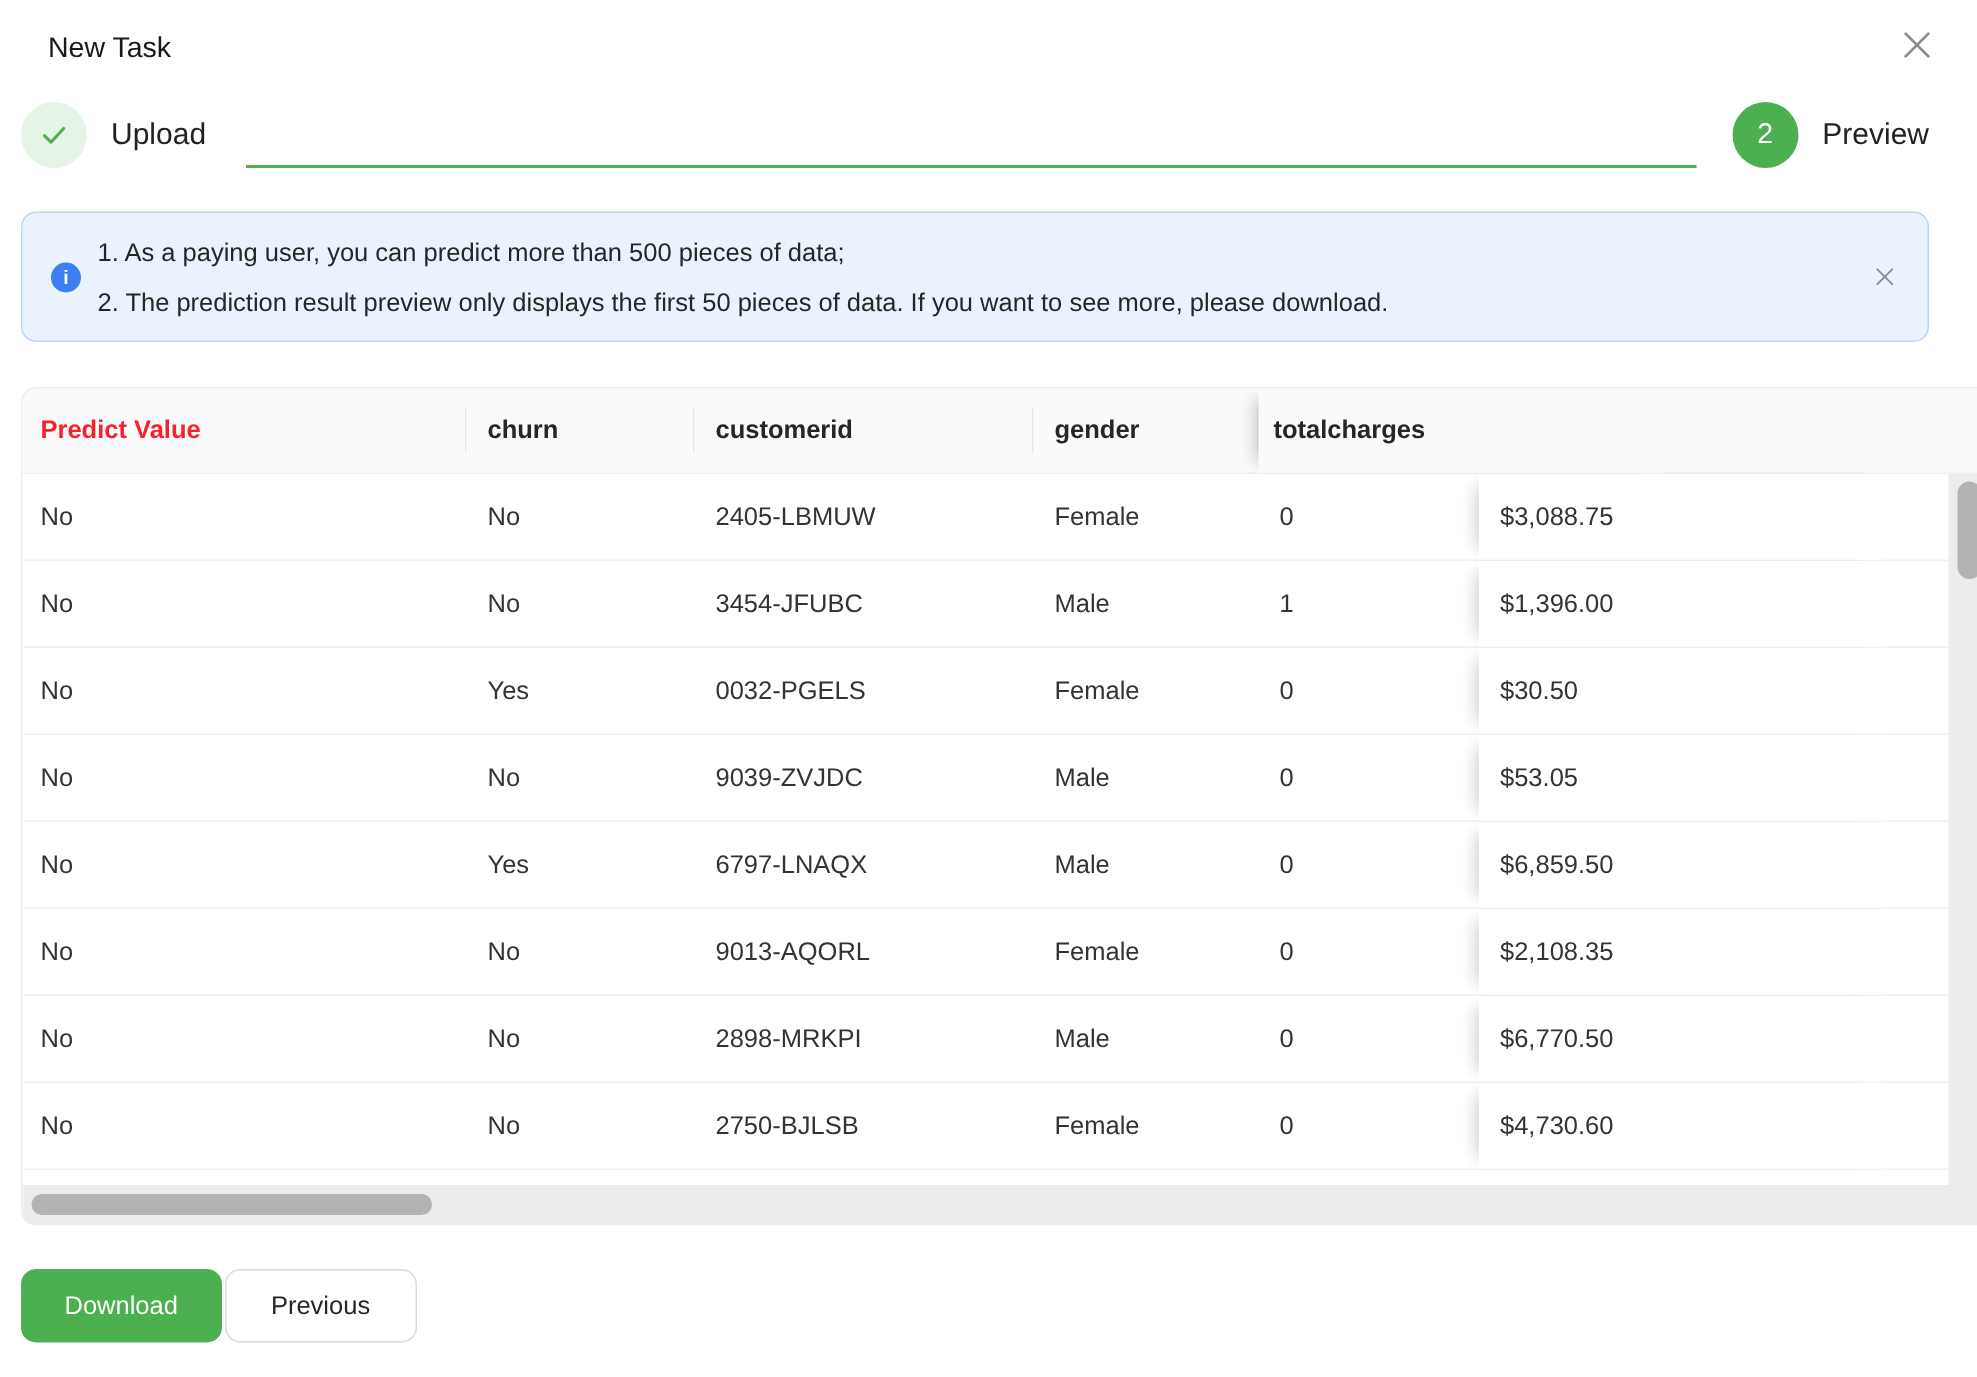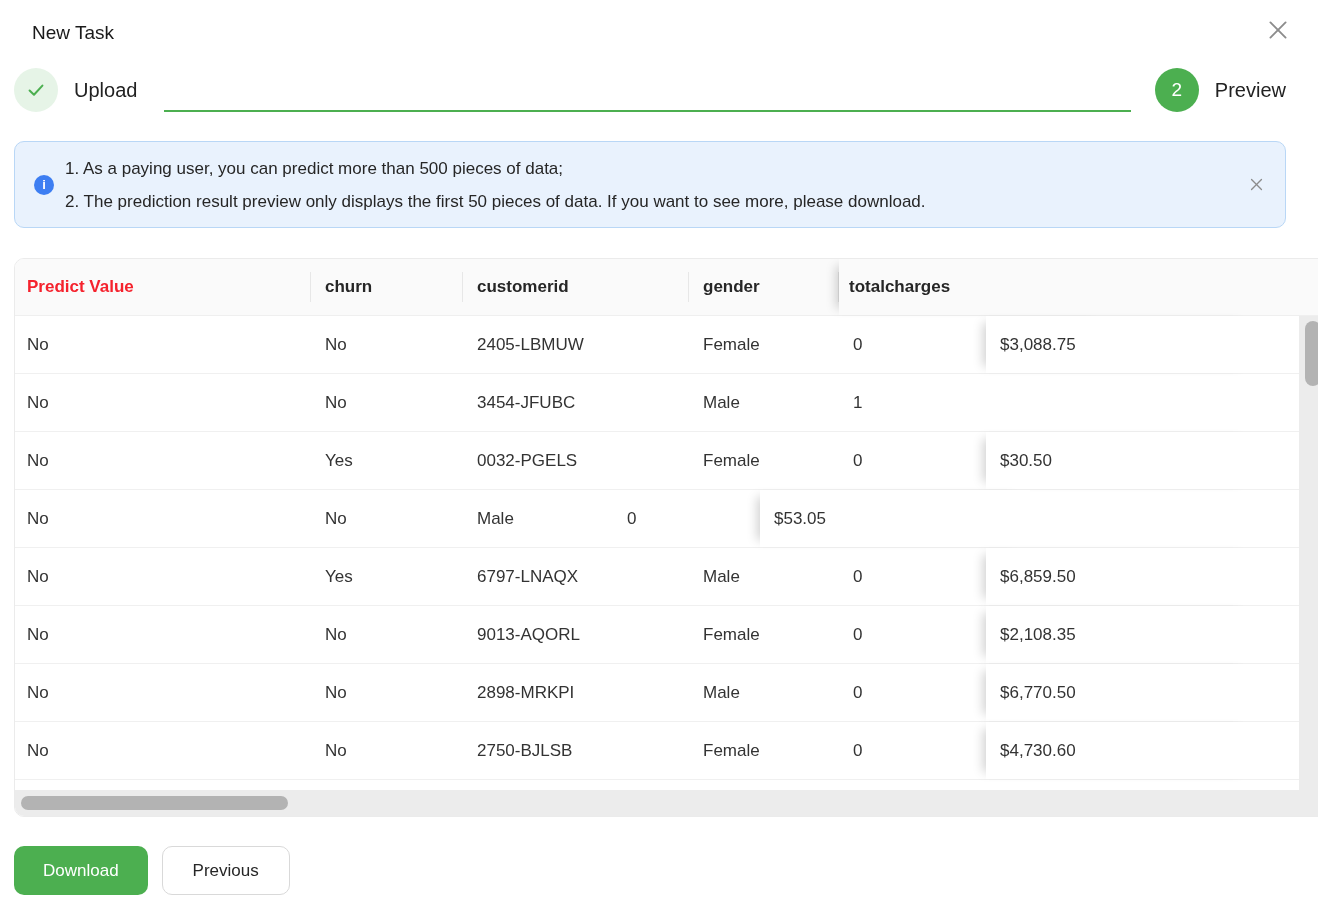--- a/index.html
+++ b/index.html
@@ -113,21 +113,21 @@
   .htrack {
     position:absolute; left:0; right:0; bottom:0; height:26px;
     background:var(--scroll-track,#ececec);
   }
   .hthumb {
     position:absolute; left:6px; top:6px; width:267px; height:14px;
     border-radius:7px; background:var(--scroll-thumb,#b3b3b3);
   }
 
   
-  .footer { position:absolute; left:14px; top:846px; display:flex; gap:14px; }
+  .footer { position:absolute; left:14px; top:846px; display:flex; gap:2px; }
   .btn {
     height:49px; border-radius:10px; font-size:17px; cursor:pointer;
     font-family:"Liberation Sans","DejaVu Sans",sans-serif;
     display:flex; align-items:center; justify-content:center;
   }
   .btn-primary {
     background:var(--accent-green,#4caf50); border:none; color:#ffffff;
     padding:0 29px;
   }
   .btn-default {
@@ -205,32 +205,34 @@
     <div class="td c3">Female</div>
     <div class="td c4">0</div>
     <div class="td c5">$3,088.75</div>
   </div>
         <div class="tr">
     <div class="td c0">No</div>
     <div class="td c1">No</div>
     <div class="td c2">3454-JFUBC</div>
     <div class="td c3">Male</div>
     <div class="td c4">1</div>
+    <div class="td c5">$1,396.00</div>
   </div>
         <div class="tr">
     <div class="td c0">No</div>
     <div class="td c1">Yes</div>
     <div class="td c2">0032-PGELS</div>
     <div class="td c3">Female</div>
     <div class="td c4">0</div>
     <div class="td c5">$30.50</div>
   </div>
         <div class="tr">
     <div class="td c0">No</div>
     <div class="td c1">No</div>
+    <div class="td c2">9039-ZVJDC</div>
     <div class="td c3">Male</div>
     <div class="td c4">0</div>
     <div class="td c5">$53.05</div>
   </div>
         <div class="tr">
     <div class="td c0">No</div>
     <div class="td c1">Yes</div>
     <div class="td c2">6797-LNAQX</div>
     <div class="td c3">Male</div>
     <div class="td c4">0</div>

